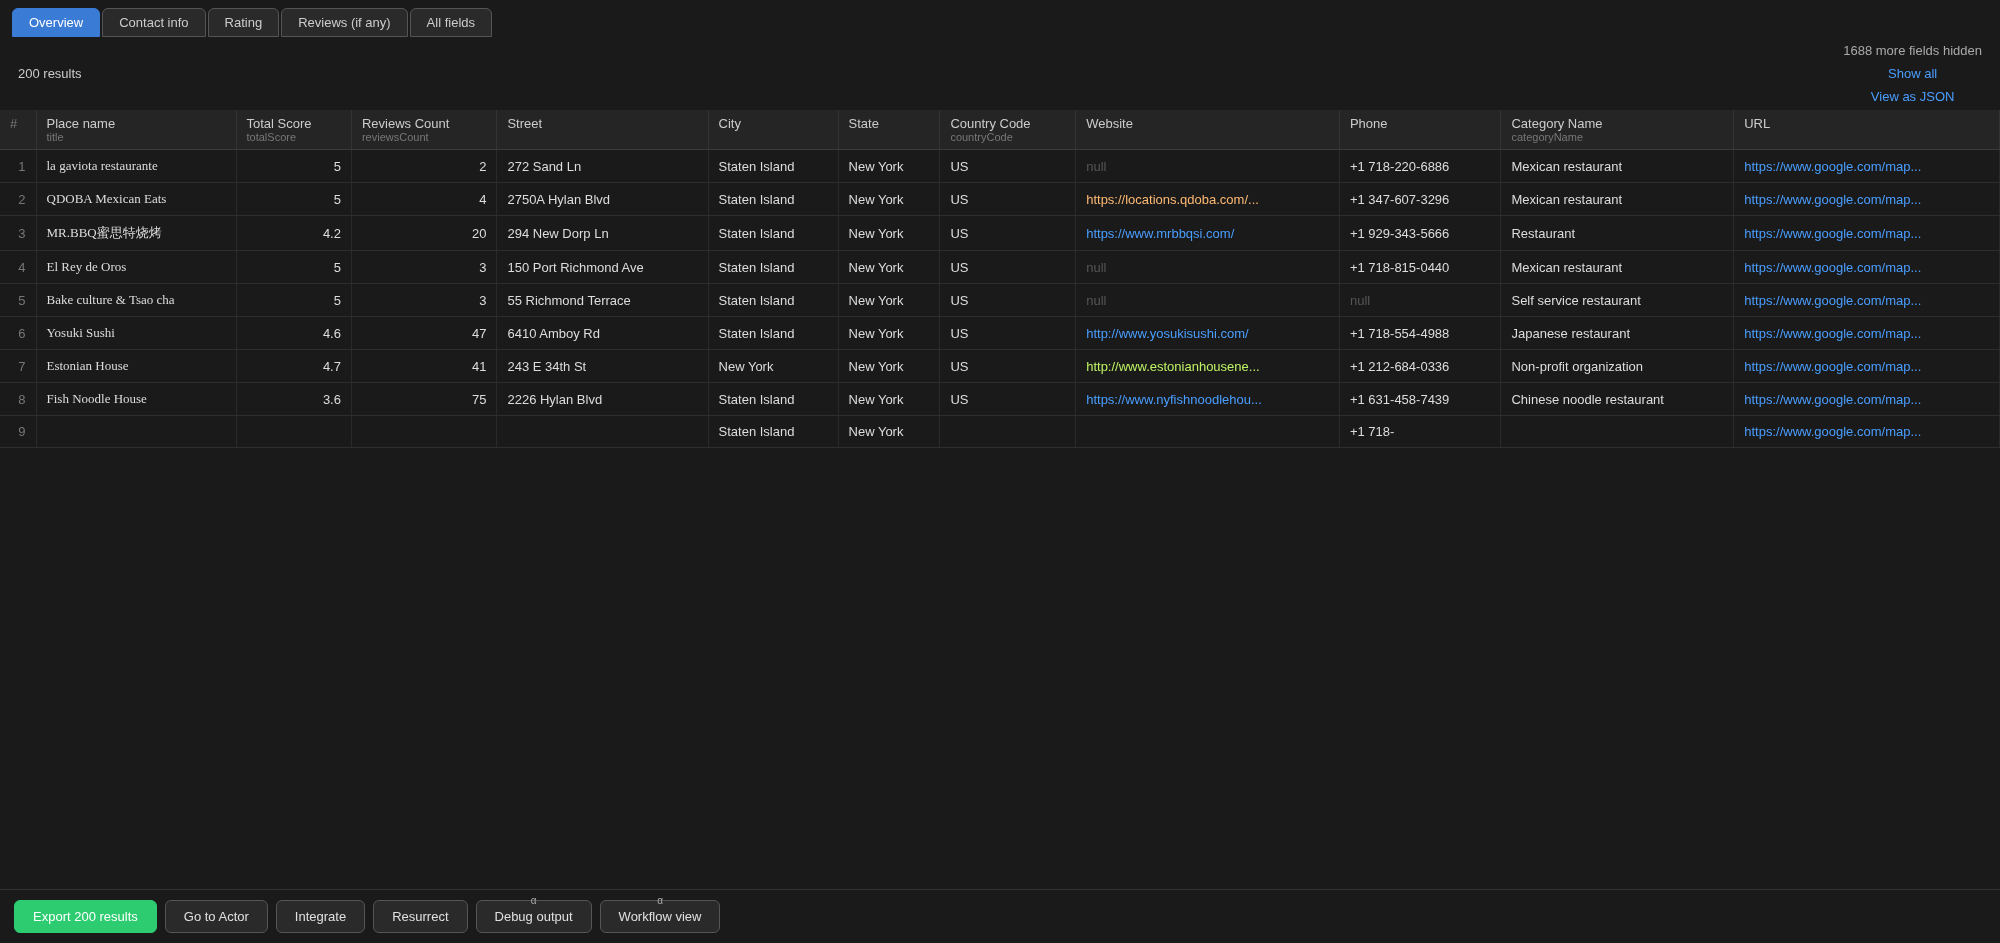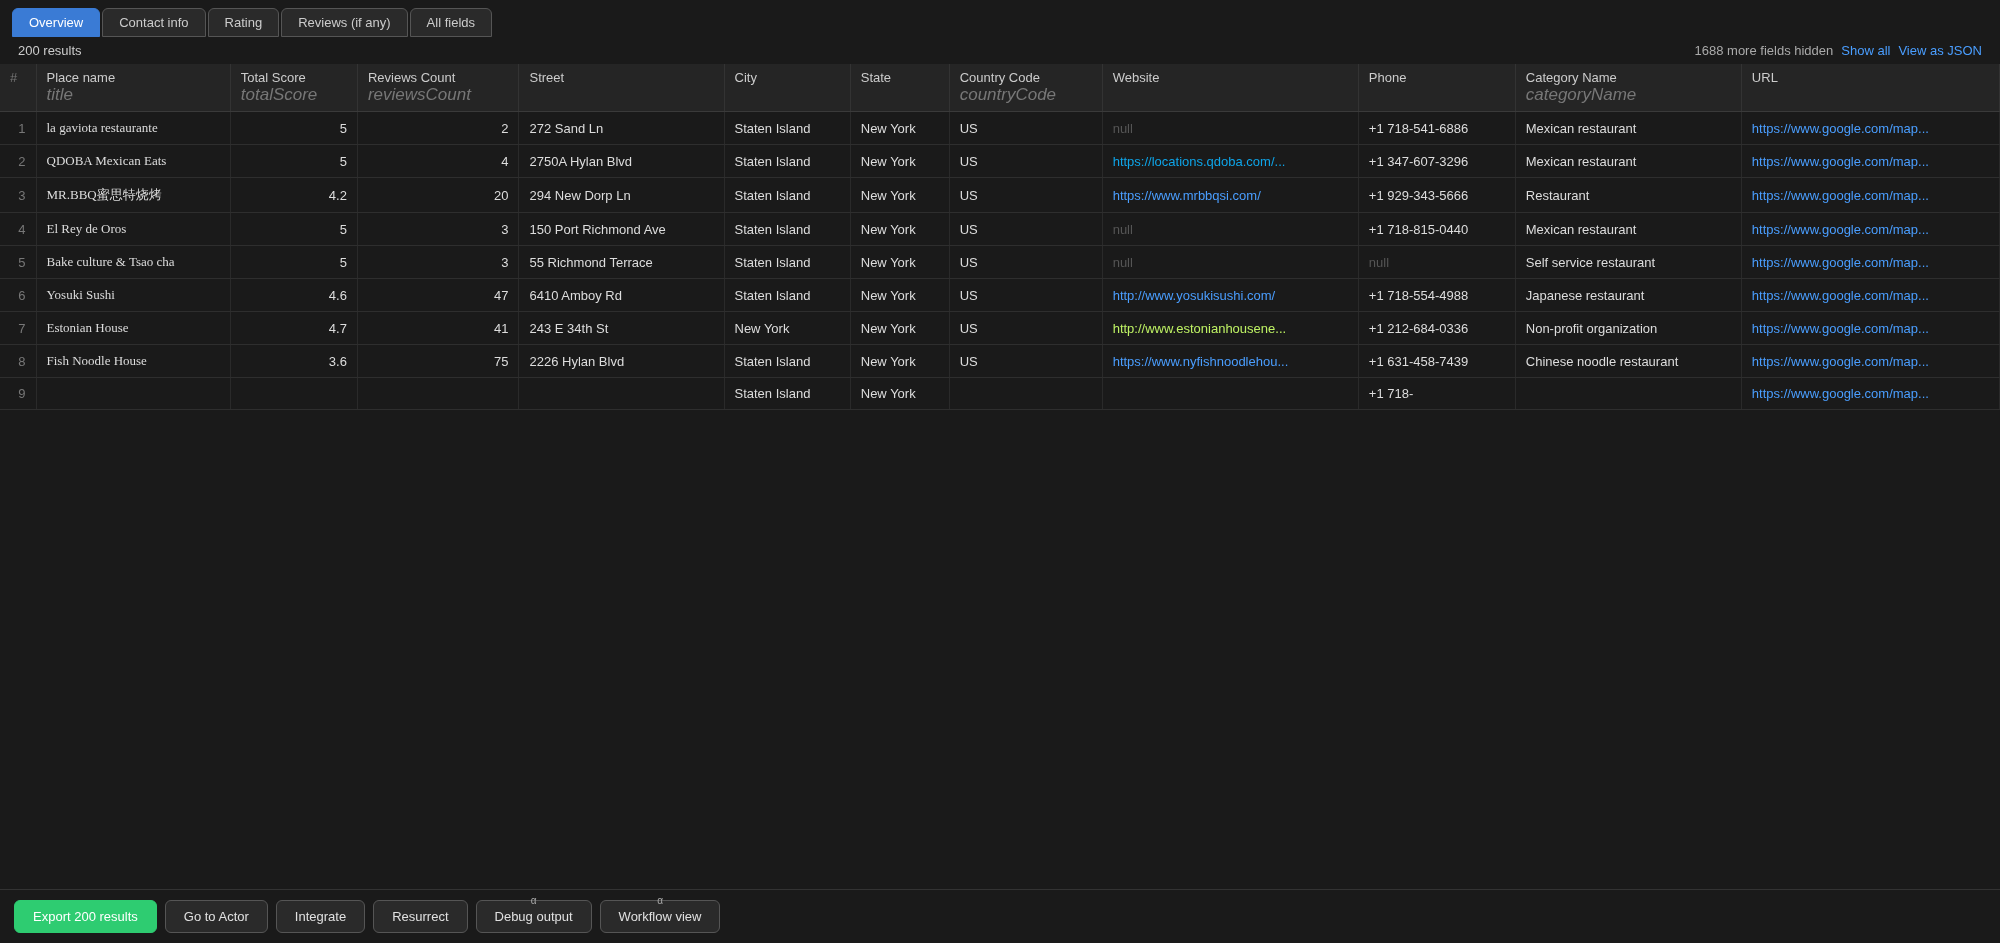--- a/index.html
+++ b/index.html
@@ -51,20 +51,21 @@
     .result-count {
       font-size: 13px;
       color: #ccc;
     }
     .toolbar-right {
       display: flex;
       align-items: center;
       gap: 8px;
       font-size: 13px;
       color: #aaa;
+      flex-direction: column;
     }
     .link-text {
       color: #4a9eff;
       cursor: pointer;
     }
 
     
     .table-container {
       flex: 1;
       overflow: auto;
@@ -91,23 +92,22 @@
       border-right: 1px solid #333;
       color: #ccc;
       font-weight: 500;
       font-size: 13px;
       vertical-align: top;
       white-space: nowrap;
     }
     th .col-sub {
       display: block;
       color: #777;
-      font-size: 17px;
+      font-size: 11px;
       font-weight: 400;
-      font-style: italic;
     }
     th:first-child {
       width: 36px;
       color: #777;
     }
 
     td {
       padding: 8px 10px;
       border-bottom: 1px solid #2e2e2e;
       border-right: 1px solid #2a2a2a;
@@ -211,34 +211,34 @@
     <tr>
       <td class="row-num">1</td>
       <td class="place-name">la gaviota restaurante</td>
       <td class="score">5</td>
       <td class="reviews">2</td>
       <td>272 Sand Ln</td>
       <td>Staten Island</td>
       <td>New York</td>
       <td>US</td>
       <td style="color:#555">null</td>
-      <td style="">+1 718-541-6886</td>
+      <td style="">+1 718-220-6886</td>
       <td>Mexican restaurant</td>
       <td style="color:#4a9eff;cursor:pointer">https://www.google.com/map...</td>
     </tr>
         <tr>
       <td class="row-num">2</td>
       <td class="place-name">QDOBA Mexican Eats</td>
       <td class="score">5</td>
       <td class="reviews">4</td>
       <td>2750A Hylan Blvd</td>
       <td>Staten Island</td>
       <td>New York</td>
       <td>US</td>
-      <td style="color:#0ea5e9;cursor:pointer">https://locations.qdoba.com/...</td>
+      <td style="color:#fdba74;cursor:pointer">https://locations.qdoba.com/...</td>
       <td style="">+1 347-607-3296</td>
       <td>Mexican restaurant</td>
       <td style="color:#4a9eff;cursor:pointer">https://www.google.com/map...</td>
     </tr>
         <tr>
       <td class="row-num">3</td>
       <td class="place-name">MR.BBQ蜜思特烧烤</td>
       <td class="score">4.2</td>
       <td class="reviews">20</td>
       <td>294 New Dorp Ln</td>

